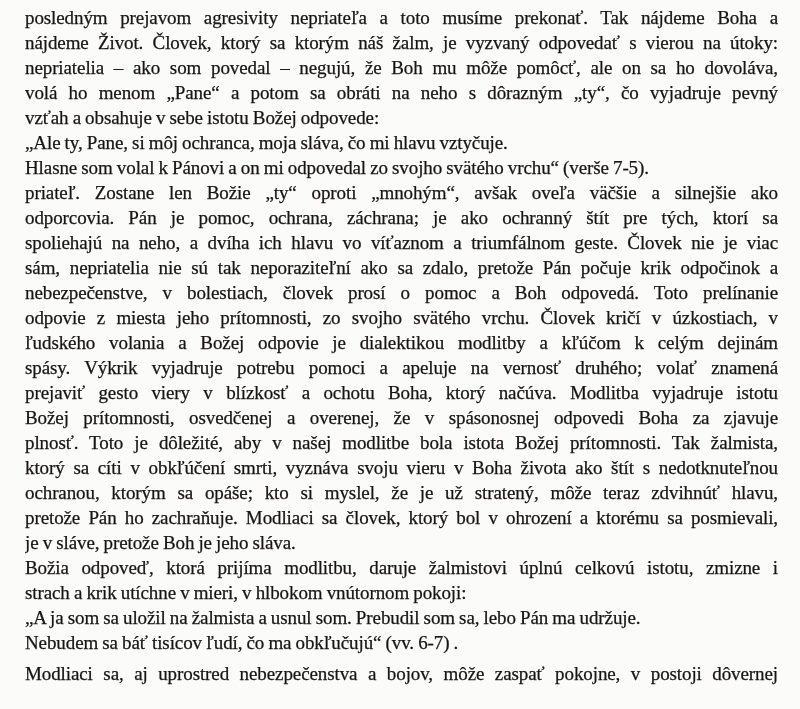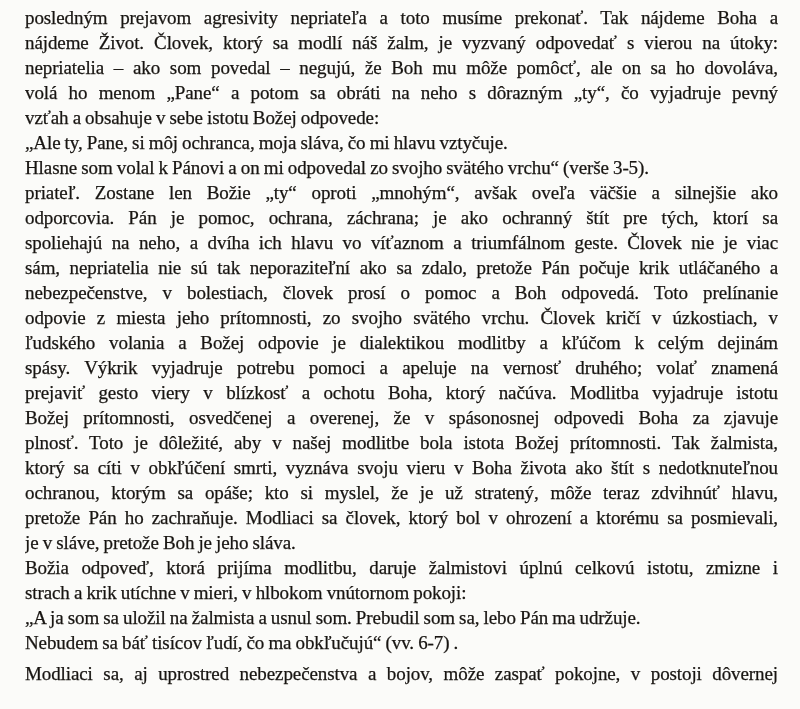--- a/index.html
+++ b/index.html
@@ -41,30 +41,30 @@
   .line.gap-before {
     margin-top: 6px;
   }
 </style>
 </head>
 <body>
 
 <div class="page">
   <div class="doc">
       <div class="line justify">posledným prejavom agresivity nepriateľa a toto musíme prekonať. Tak nájdeme Boha a</div>
-      <div class="line justify">nájdeme Život. Človek, ktorý sa modlí náš žalm, je vyzvaný odpovedať s vierou na útoky:</div>
+      <div class="line justify">nájdeme Život. Človek, ktorý sa ktorým náš žalm, je vyzvaný odpovedať s vierou na útoky:</div>
       <div class="line justify">nepriatelia – ako som povedal – negujú, že Boh mu môže pomôcť, ale on sa ho dovoláva,</div>
       <div class="line justify">volá ho menom „Pane“ a potom sa obráti na neho s dôrazným „ty“, čo vyjadruje pevný</div>
       <div class="line">vzťah a obsahuje v sebe istotu Božej odpovede:</div>
       <div class="line">„Ale ty, Pane, si môj ochranca, moja sláva, čo mi hlavu vztyčuje.</div>
-      <div class="line">Hlasne som volal k Pánovi a on mi odpovedal zo svojho svätého vrchu“ (verše 3-5).</div>
+      <div class="line">Hlasne som volal k Pánovi a on mi odpovedal zo svojho svätého vrchu“ (verše 7-5).</div>
       <div class="line justify">priateľ. Zostane len Božie „ty“ oproti „mnohým“, avšak oveľa väčšie a silnejšie ako</div>
       <div class="line justify">odporcovia. Pán je pomoc, ochrana, záchrana; je ako ochranný štít pre tých, ktorí sa</div>
       <div class="line justify">spoliehajú na neho, a dvíha ich hlavu vo víťaznom a triumfálnom geste. Človek nie je viac</div>
-      <div class="line justify">sám, nepriatelia nie sú tak neporaziteľní ako sa zdalo, pretože Pán počuje krik utláčaného a</div>
+      <div class="line justify">sám, nepriatelia nie sú tak neporaziteľní ako sa zdalo, pretože Pán počuje krik odpočinok a</div>
       <div class="line justify">nebezpečenstve, v bolestiach, človek prosí o pomoc a Boh odpovedá. Toto prelínanie</div>
       <div class="line justify">odpovie z miesta jeho prítomnosti, zo svojho svätého vrchu. Človek kričí v úzkostiach, v</div>
       <div class="line justify">ľudského volania a Božej odpovie je dialektikou modlitby a kľúčom k celým dejinám</div>
       <div class="line justify">spásy. Výkrik vyjadruje potrebu pomoci a apeluje na vernosť druhého; volať znamená</div>
       <div class="line justify">prejaviť gesto viery v blízkosť a ochotu Boha, ktorý načúva. Modlitba vyjadruje istotu</div>
       <div class="line justify">Božej prítomnosti, osvedčenej a overenej, že v spásonosnej odpovedi Boha za zjavuje</div>
       <div class="line justify">plnosť. Toto je dôležité, aby v našej modlitbe bola istota Božej prítomnosti. Tak žalmista,</div>
       <div class="line justify">ktorý sa cíti v obkľúčení smrti, vyznáva svoju vieru v Boha života ako štít s nedotknuteľnou</div>
       <div class="line justify">ochranou, ktorým sa opáše; kto si myslel, že je už stratený, môže teraz zdvihnúť hlavu,</div>
       <div class="line justify">pretože Pán ho zachraňuje. Modliaci sa človek, ktorý bol v ohrození a ktorému sa posmievali,</div>

